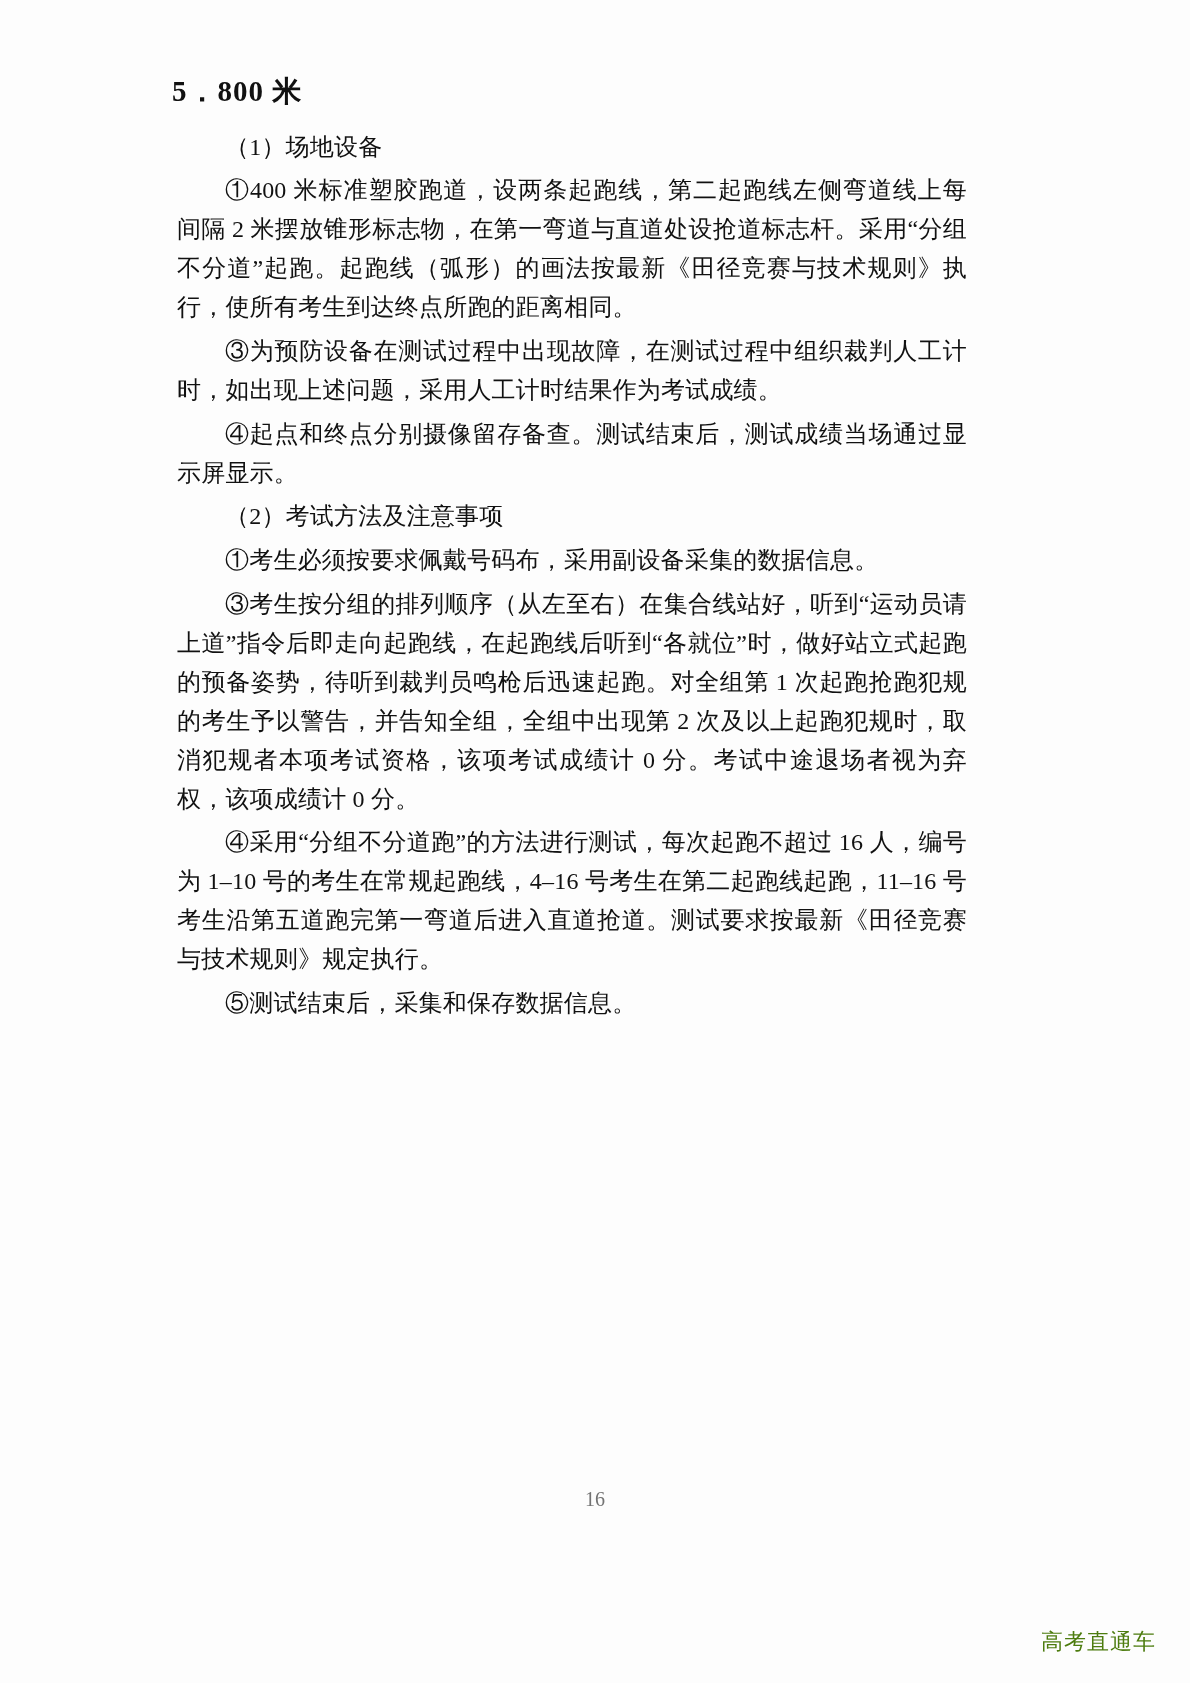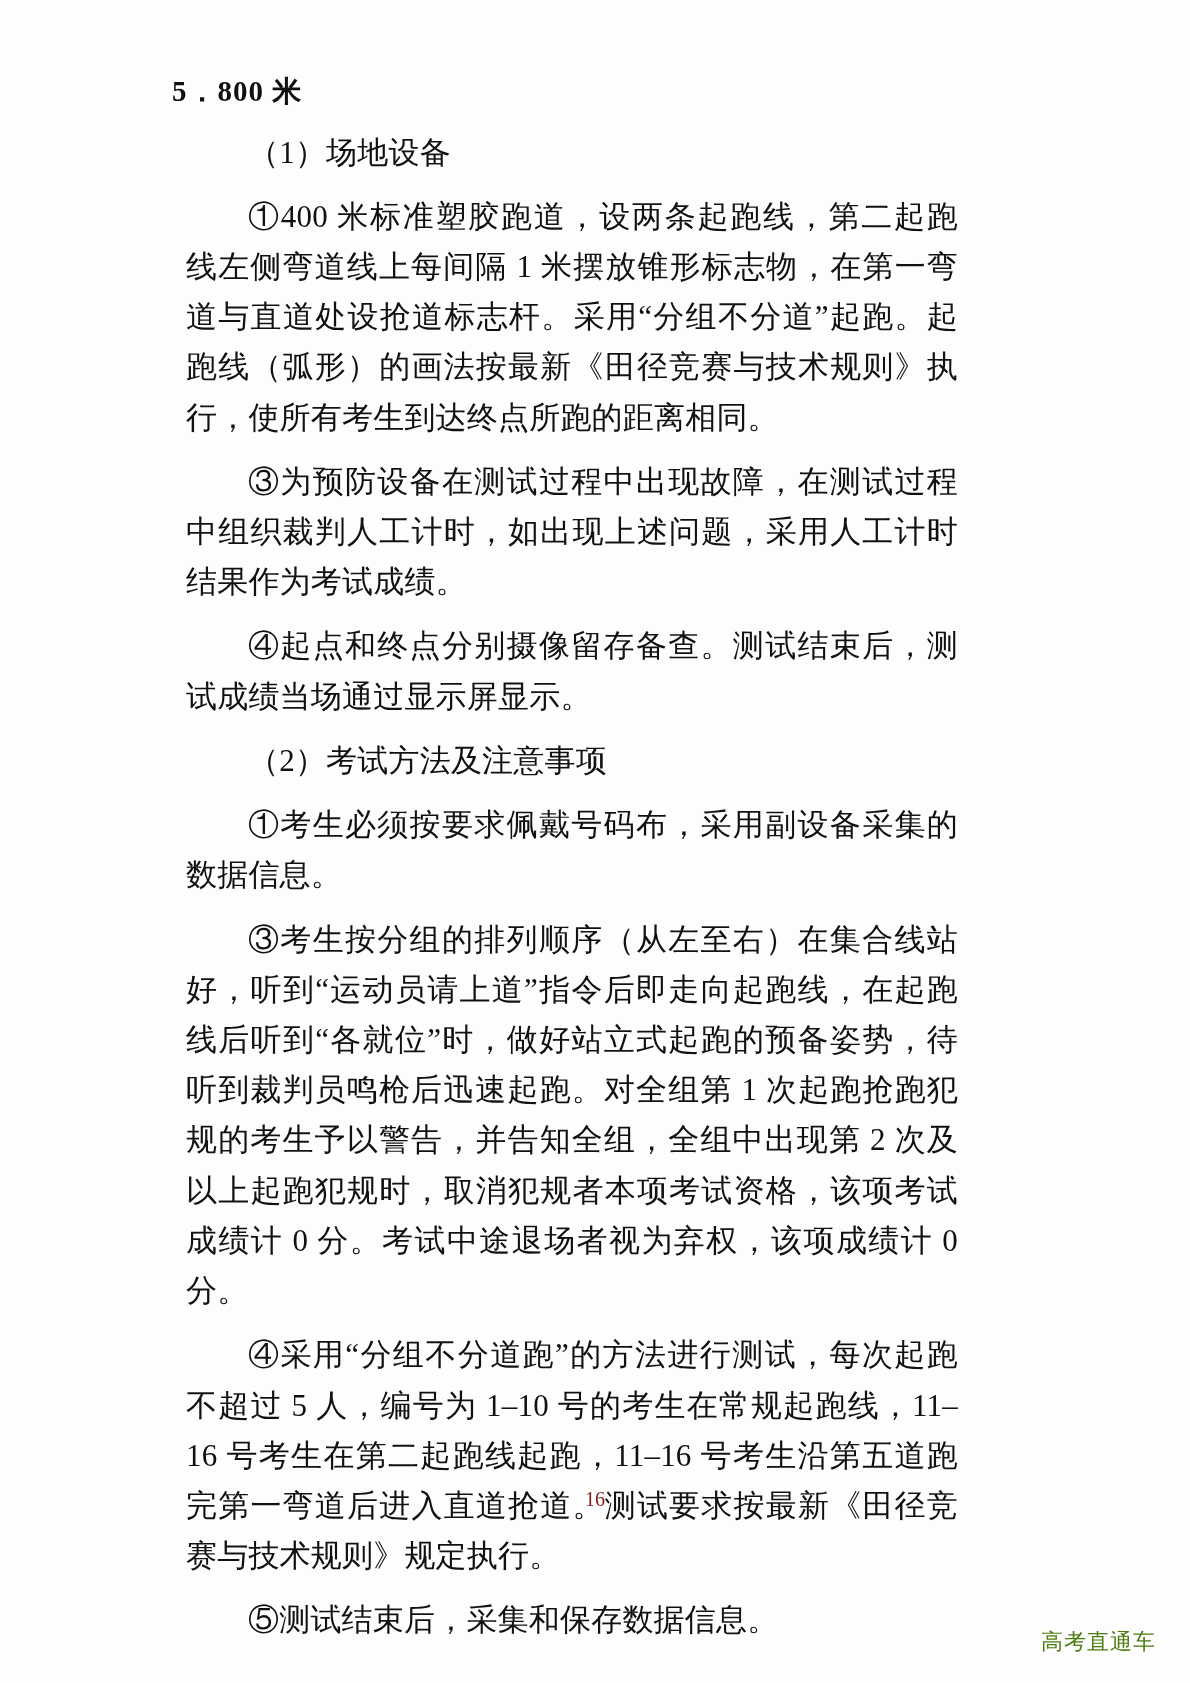--- a/index.html
+++ b/index.html
@@ -30,62 +30,62 @@
     width: 800px;
   }
   .heading {
     font-size: 29px;
     font-weight: bold;
     letter-spacing: 1px;
     margin: 0 0 14px 0;
     line-height: 1.5;
   }
   p.para {
-    font-size: 31px;
+    font-size: 24px;
     line-height: 1.62;
-    margin: 14px;
+    margin: 5px;
     text-align: justify;
     text-justify: inter-ideograph;
     letter-spacing: 0.2px;
   }
   p.indent {
     text-indent: 2em;
   }
   .footer-page {
     position: absolute;
     left: 0;
     top: 1488px;
     width: 1190px;
     text-align: center;
     font-size: 20px;
-    color: #7f1d1d;
+    color: #737373;
     font-family: "Liberation Serif", serif;
   }
   .watermark {
     position: absolute;
     right: 34px;
     bottom: 26px;
     font-size: 22px;
     color: #4d7c0f;
     font-family: "Liberation Sans", sans-serif;
     letter-spacing: 1px;
   }
 </style>
 </head>
 <body>
 
 <div class="page">
   <div class="content">
     <h1 class="heading">5．800 米</h1>
     <p class="para indent">（1）场地设备</p>
-    <p class="para indent">①400 米标准塑胶跑道，设两条起跑线，第二起跑线左侧弯道线上每间隔 1 米摆放锥形标志物，在第一弯道与直道处设抢道标志杆。采用“分组不分道”起跑。起跑线（弧形）的画法按最新《田径竞赛与技术规则》执行，使所有考生到达终点所跑的距离相同。</p>
+    <p class="para indent">①400 米标准塑胶跑道，设两条起跑线，第二起跑线左侧弯道线上每间隔 2 米摆放锥形标志物，在第一弯道与直道处设抢道标志杆。采用“分组不分道”起跑。起跑线（弧形）的画法按最新《田径竞赛与技术规则》执行，使所有考生到达终点所跑的距离相同。</p>
     <p class="para indent">③为预防设备在测试过程中出现故障，在测试过程中组织裁判人工计时，如出现上述问题，采用人工计时结果作为考试成绩。</p>
     <p class="para indent">④起点和终点分别摄像留存备查。测试结束后，测试成绩当场通过显示屏显示。</p>
     <p class="para indent">（2）考试方法及注意事项</p>
     <p class="para indent">①考生必须按要求佩戴号码布，采用副设备采集的数据信息。</p>
     <p class="para indent">③考生按分组的排列顺序（从左至右）在集合线站好，听到“运动员请上道”指令后即走向起跑线，在起跑线后听到“各就位”时，做好站立式起跑的预备姿势，待听到裁判员鸣枪后迅速起跑。对全组第 1 次起跑抢跑犯规的考生予以警告，并告知全组，全组中出现第 2 次及以上起跑犯规时，取消犯规者本项考试资格，该项考试成绩计 0 分。考试中途退场者视为弃权，该项成绩计 0 分。</p>
-    <p class="para indent">④采用“分组不分道跑”的方法进行测试，每次起跑不超过 5 人，编号为 1–10 号的考生在常规起跑线，11–16 号考生在第二起跑线起跑，11–16 号考生沿第五道跑完第一弯道后进入直道抢道。测试要求按最新《田径竞赛与技术规则》规定执行。</p>
+    <p class="para indent">④采用“分组不分道跑”的方法进行测试，每次起跑不超过 16 人，编号为 1–10 号的考生在常规起跑线，4–16 号考生在第二起跑线起跑，11–16 号考生沿第五道跑完第一弯道后进入直道抢道。测试要求按最新《田径竞赛与技术规则》规定执行。</p>
     <p class="para indent">⑤测试结束后，采集和保存数据信息。</p>
   </div>
 
   <div class="footer-page">16</div>
   <div class="watermark">高考直通车</div>
 </div>
 
 </body></html>

